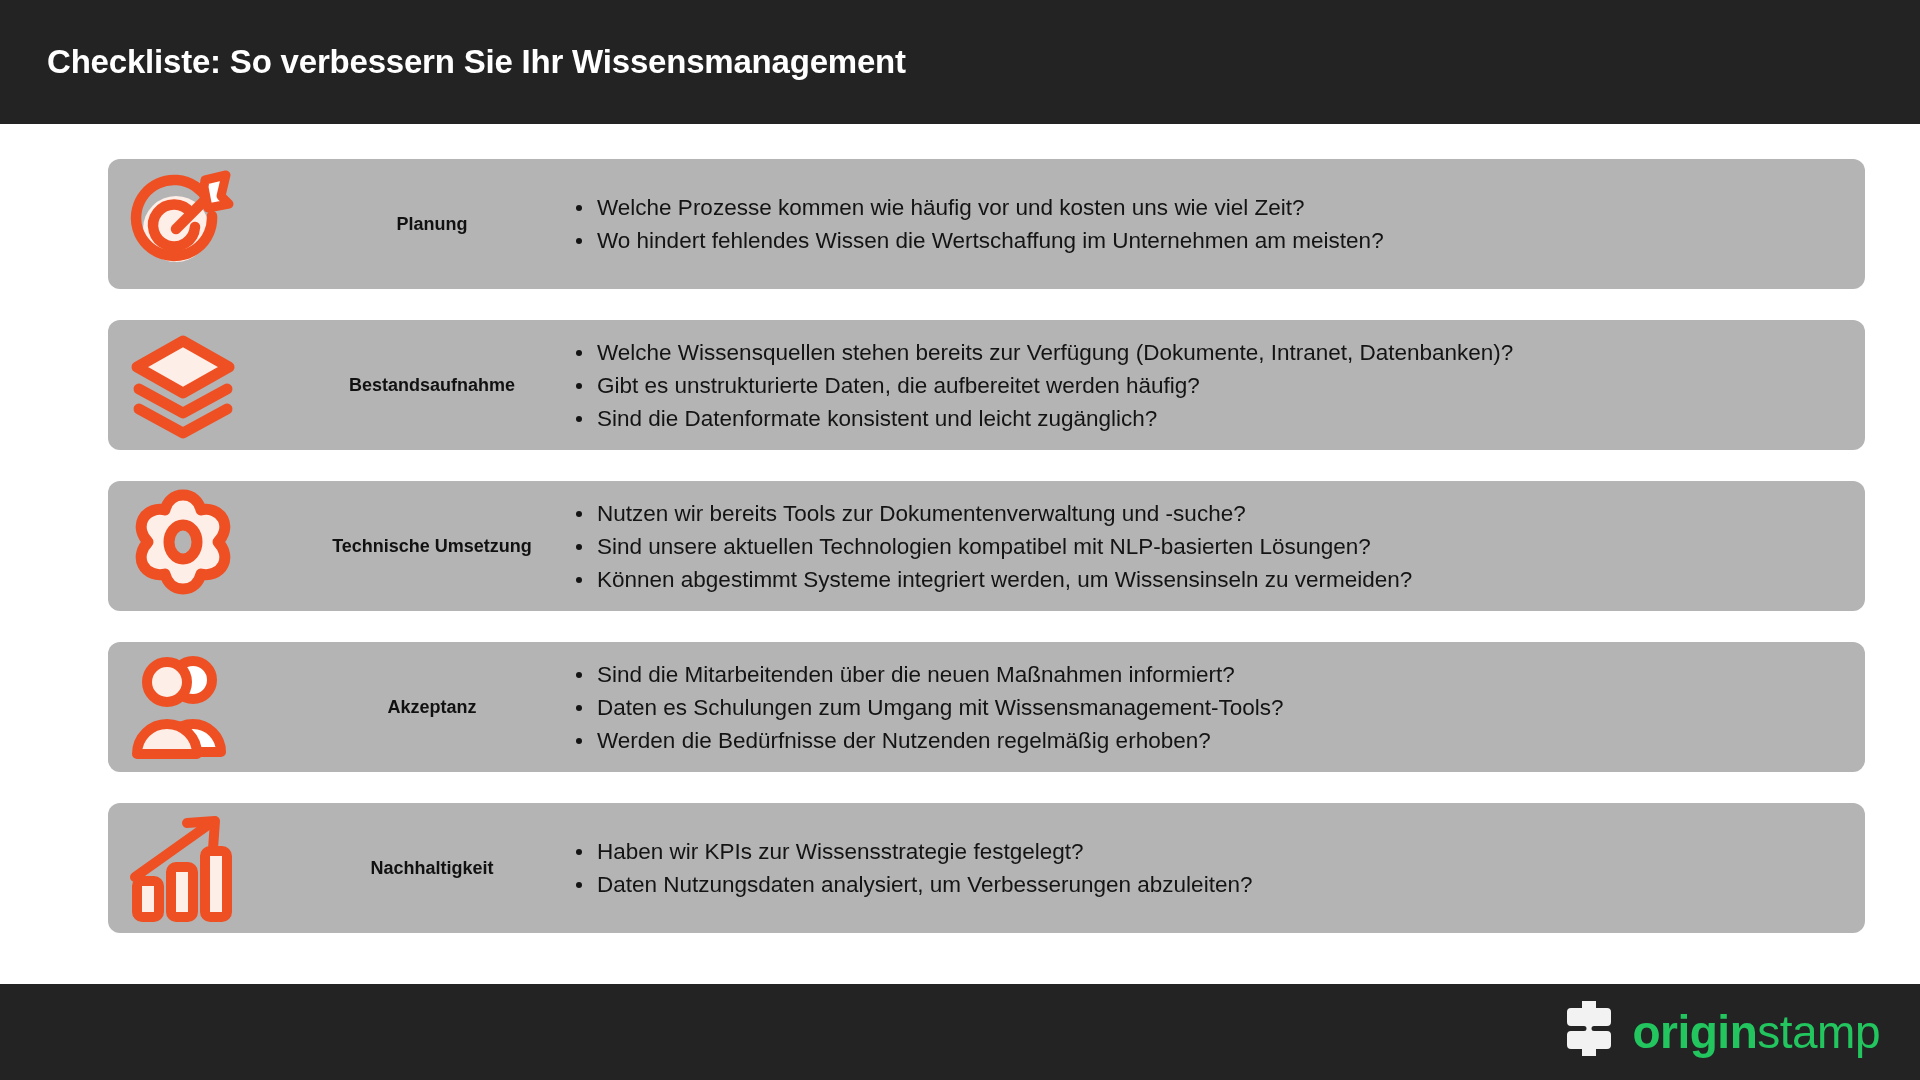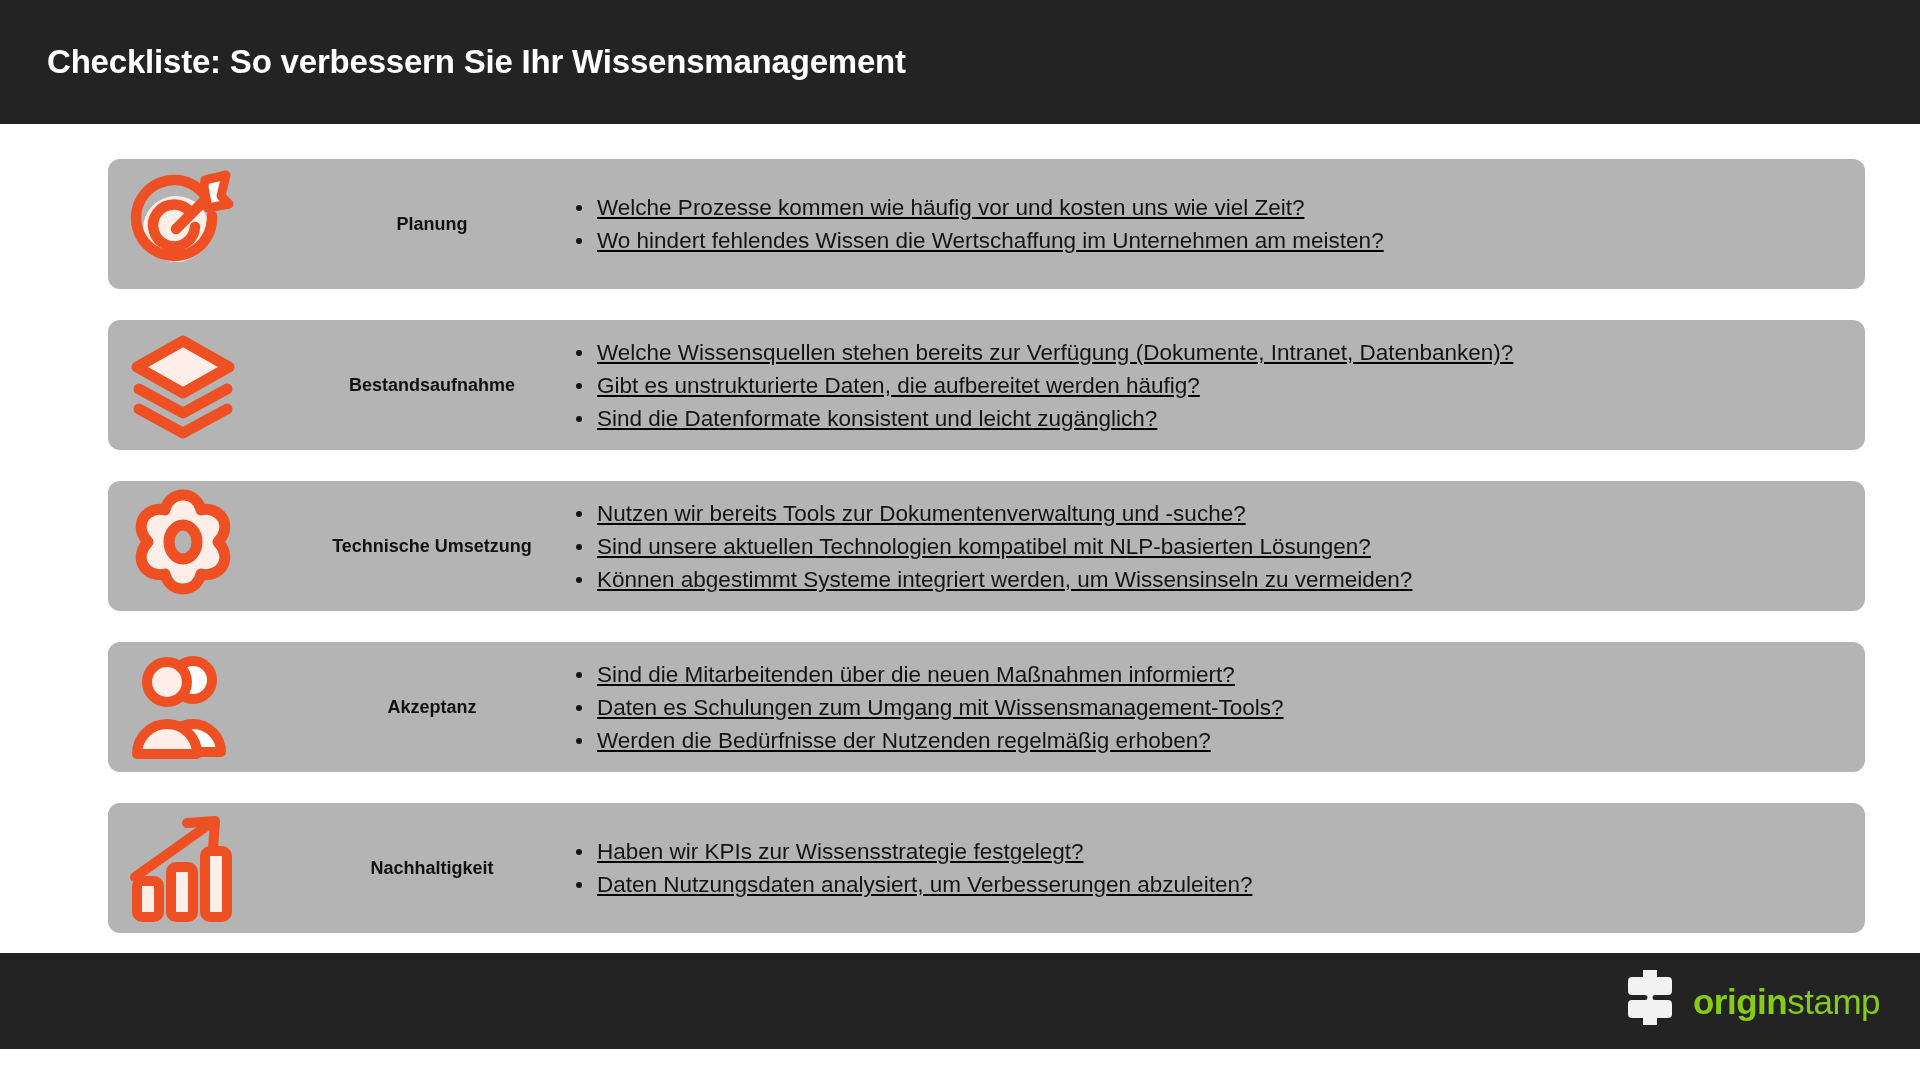--- a/index.html
+++ b/index.html
@@ -8,21 +8,21 @@
     width: 1920px;
     height: 1080px;
     background: #ffffff;
     font-family: "Liberation Sans", sans-serif;
     overflow: hidden;
   }
 
   #page {
     position: relative;
     width: 1920px;
-    height: 932px;
+    height: 1080px;
     background: #ffffff;
     display: flex;
     flex-direction: column;
   }
 
   
   .header-bar {
     height: 124px;
     background: #232323;
     flex: 0 0 124px;
@@ -76,21 +76,20 @@
     font-weight: bold;
     color: #111111;
     padding-right: 8px;
     line-height: 1.15;
     margin-left: 44px;
   }
 
   .card-list {
     flex: 1 1 auto;
     padding-right: 24px;
-    text-decoration: underline;
   }
   .card-list ul {
     list-style: none;
   }
   .card-list li {
     position: relative;
     font-size: 22.5px;
     color: #141414;
     line-height: 33px;
     padding-left: 27px;
@@ -117,22 +116,22 @@
     justify-content: flex-end;
     padding-right: 40px;
   }
   .logo {
     display: flex;
     align-items: center;
     gap: 14px;
   }
   .logo-mark { display: block; }
   .logo-text {
-    font-size: 35px;
-    color: #84cc16;
+    font-size: 46px;
+    color: #22c55e;
     letter-spacing: -0.5px;
     line-height: 1;
     white-space: nowrap;
   }
   .logo-text .bold { font-weight: bold; }
   .logo-text .light { font-weight: normal; }
 </style>
 </head>
 <body>
 

